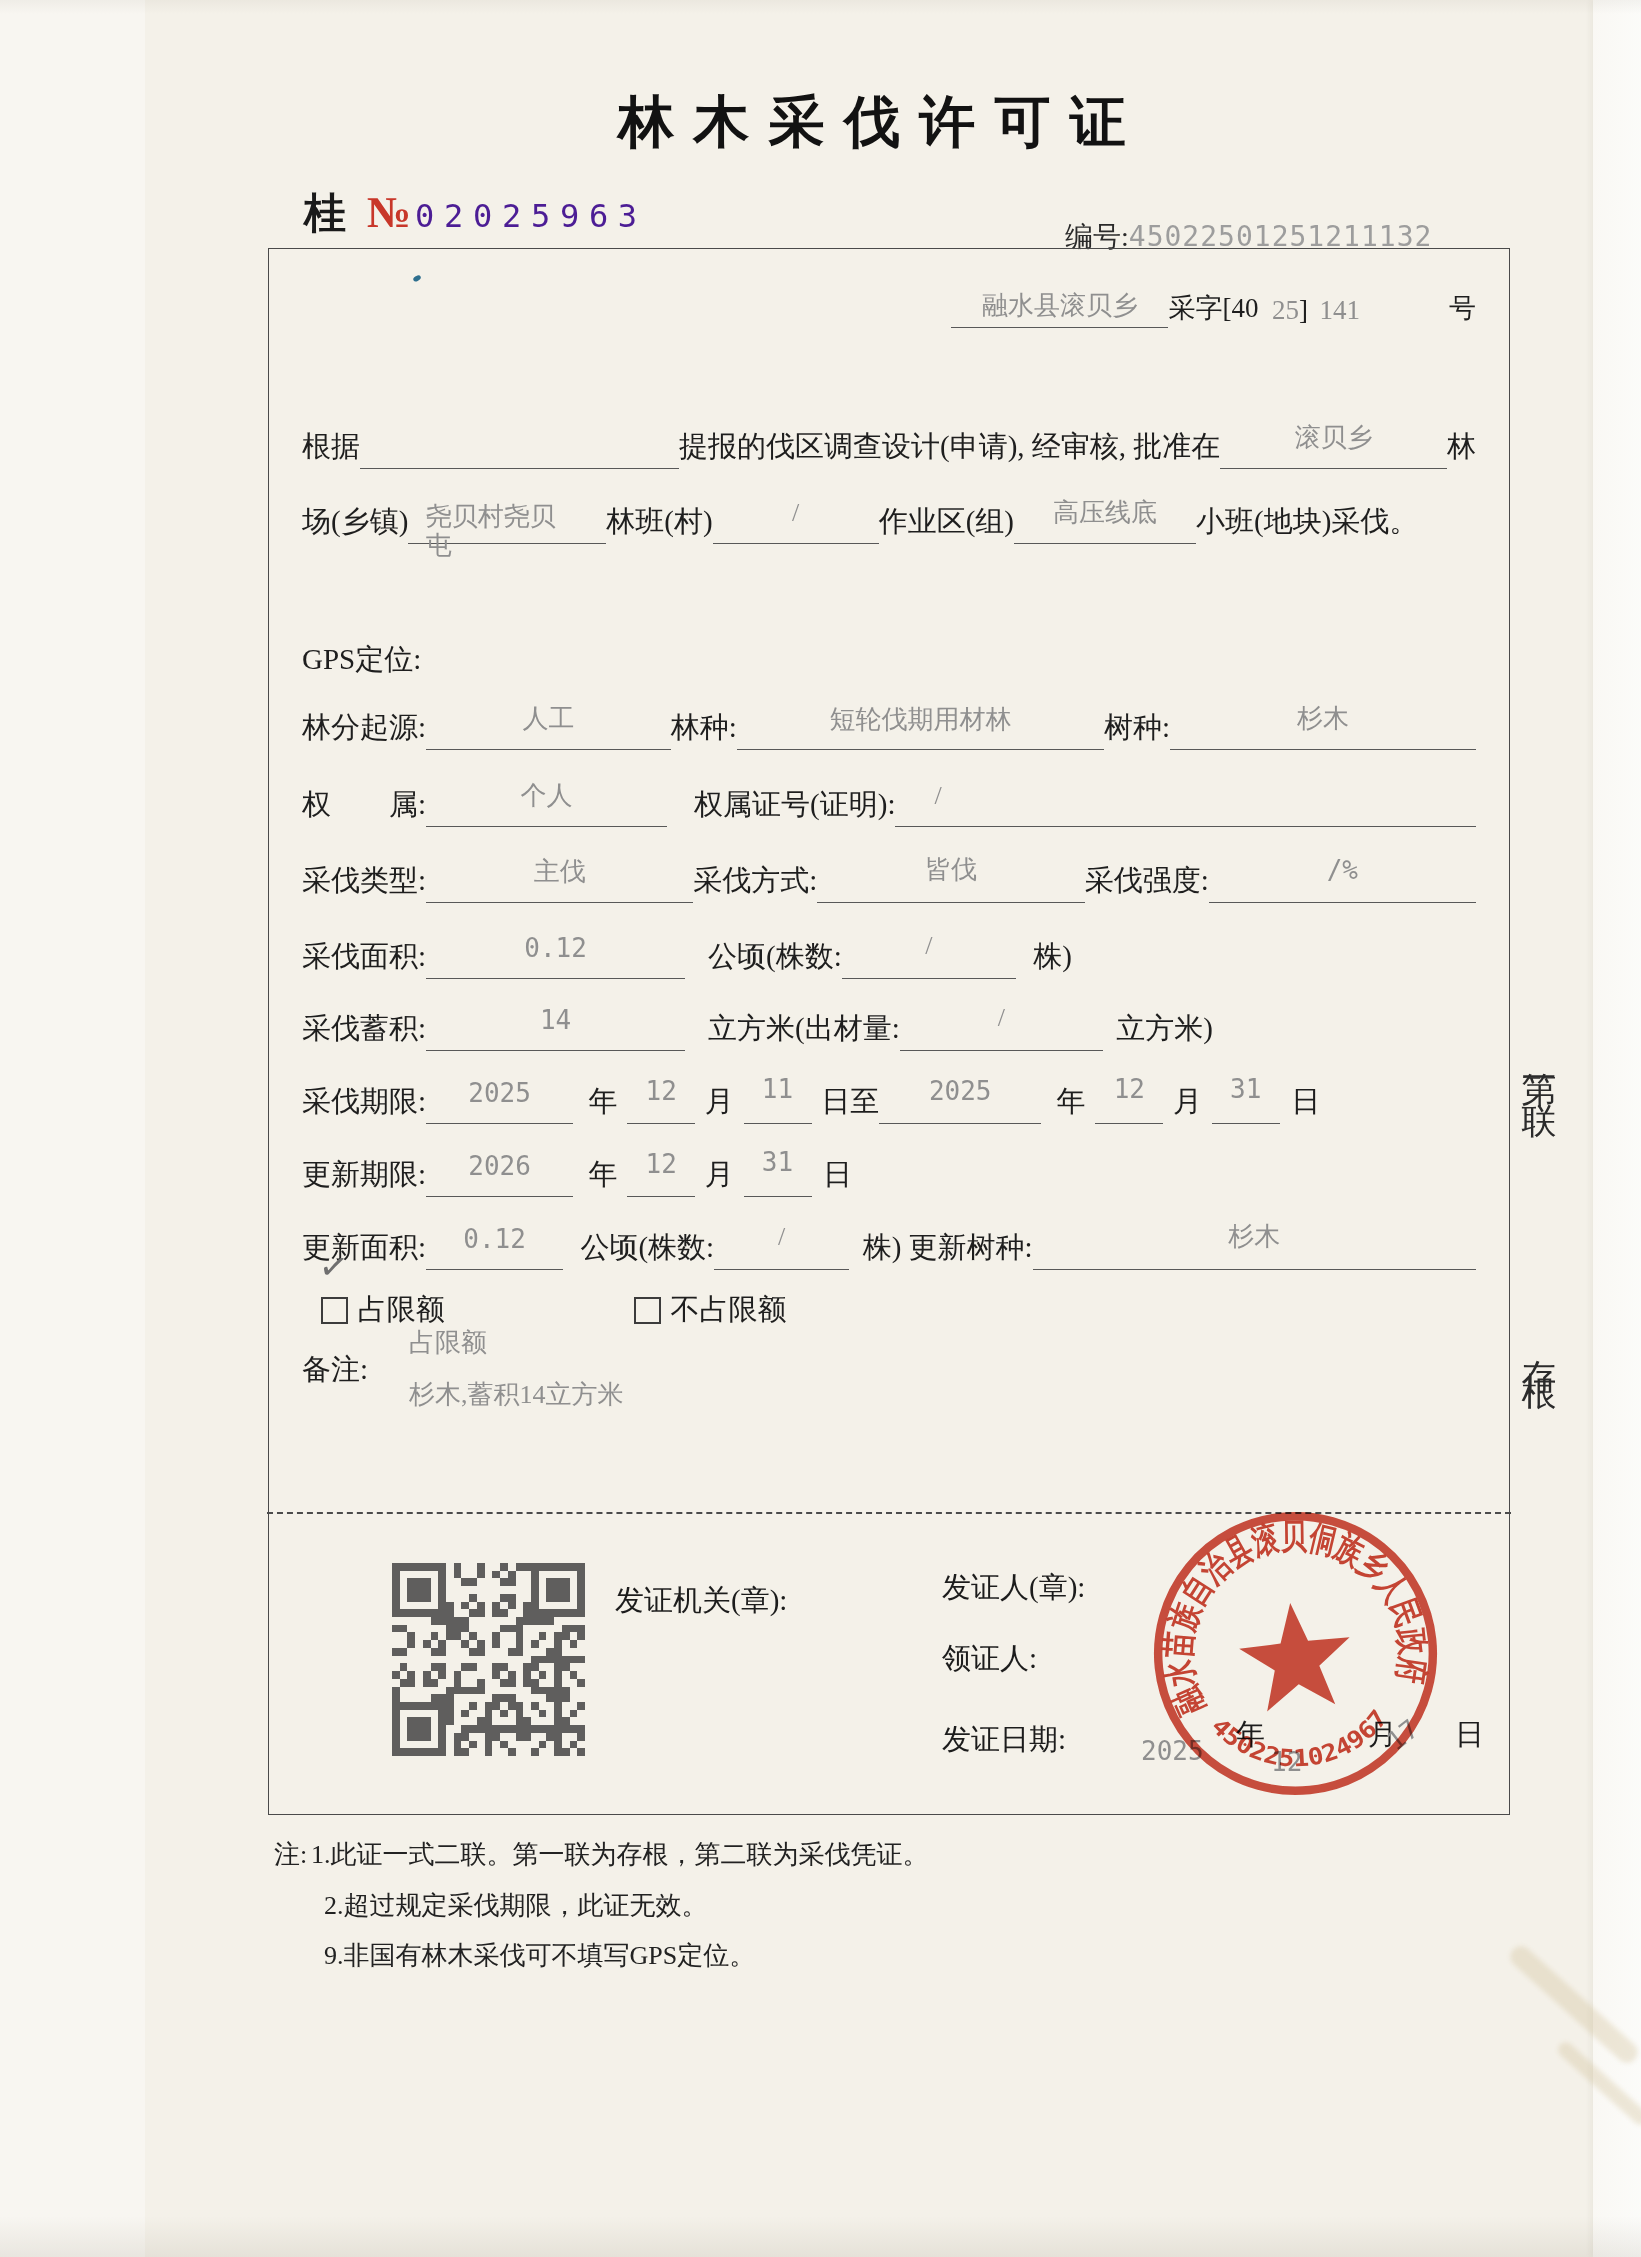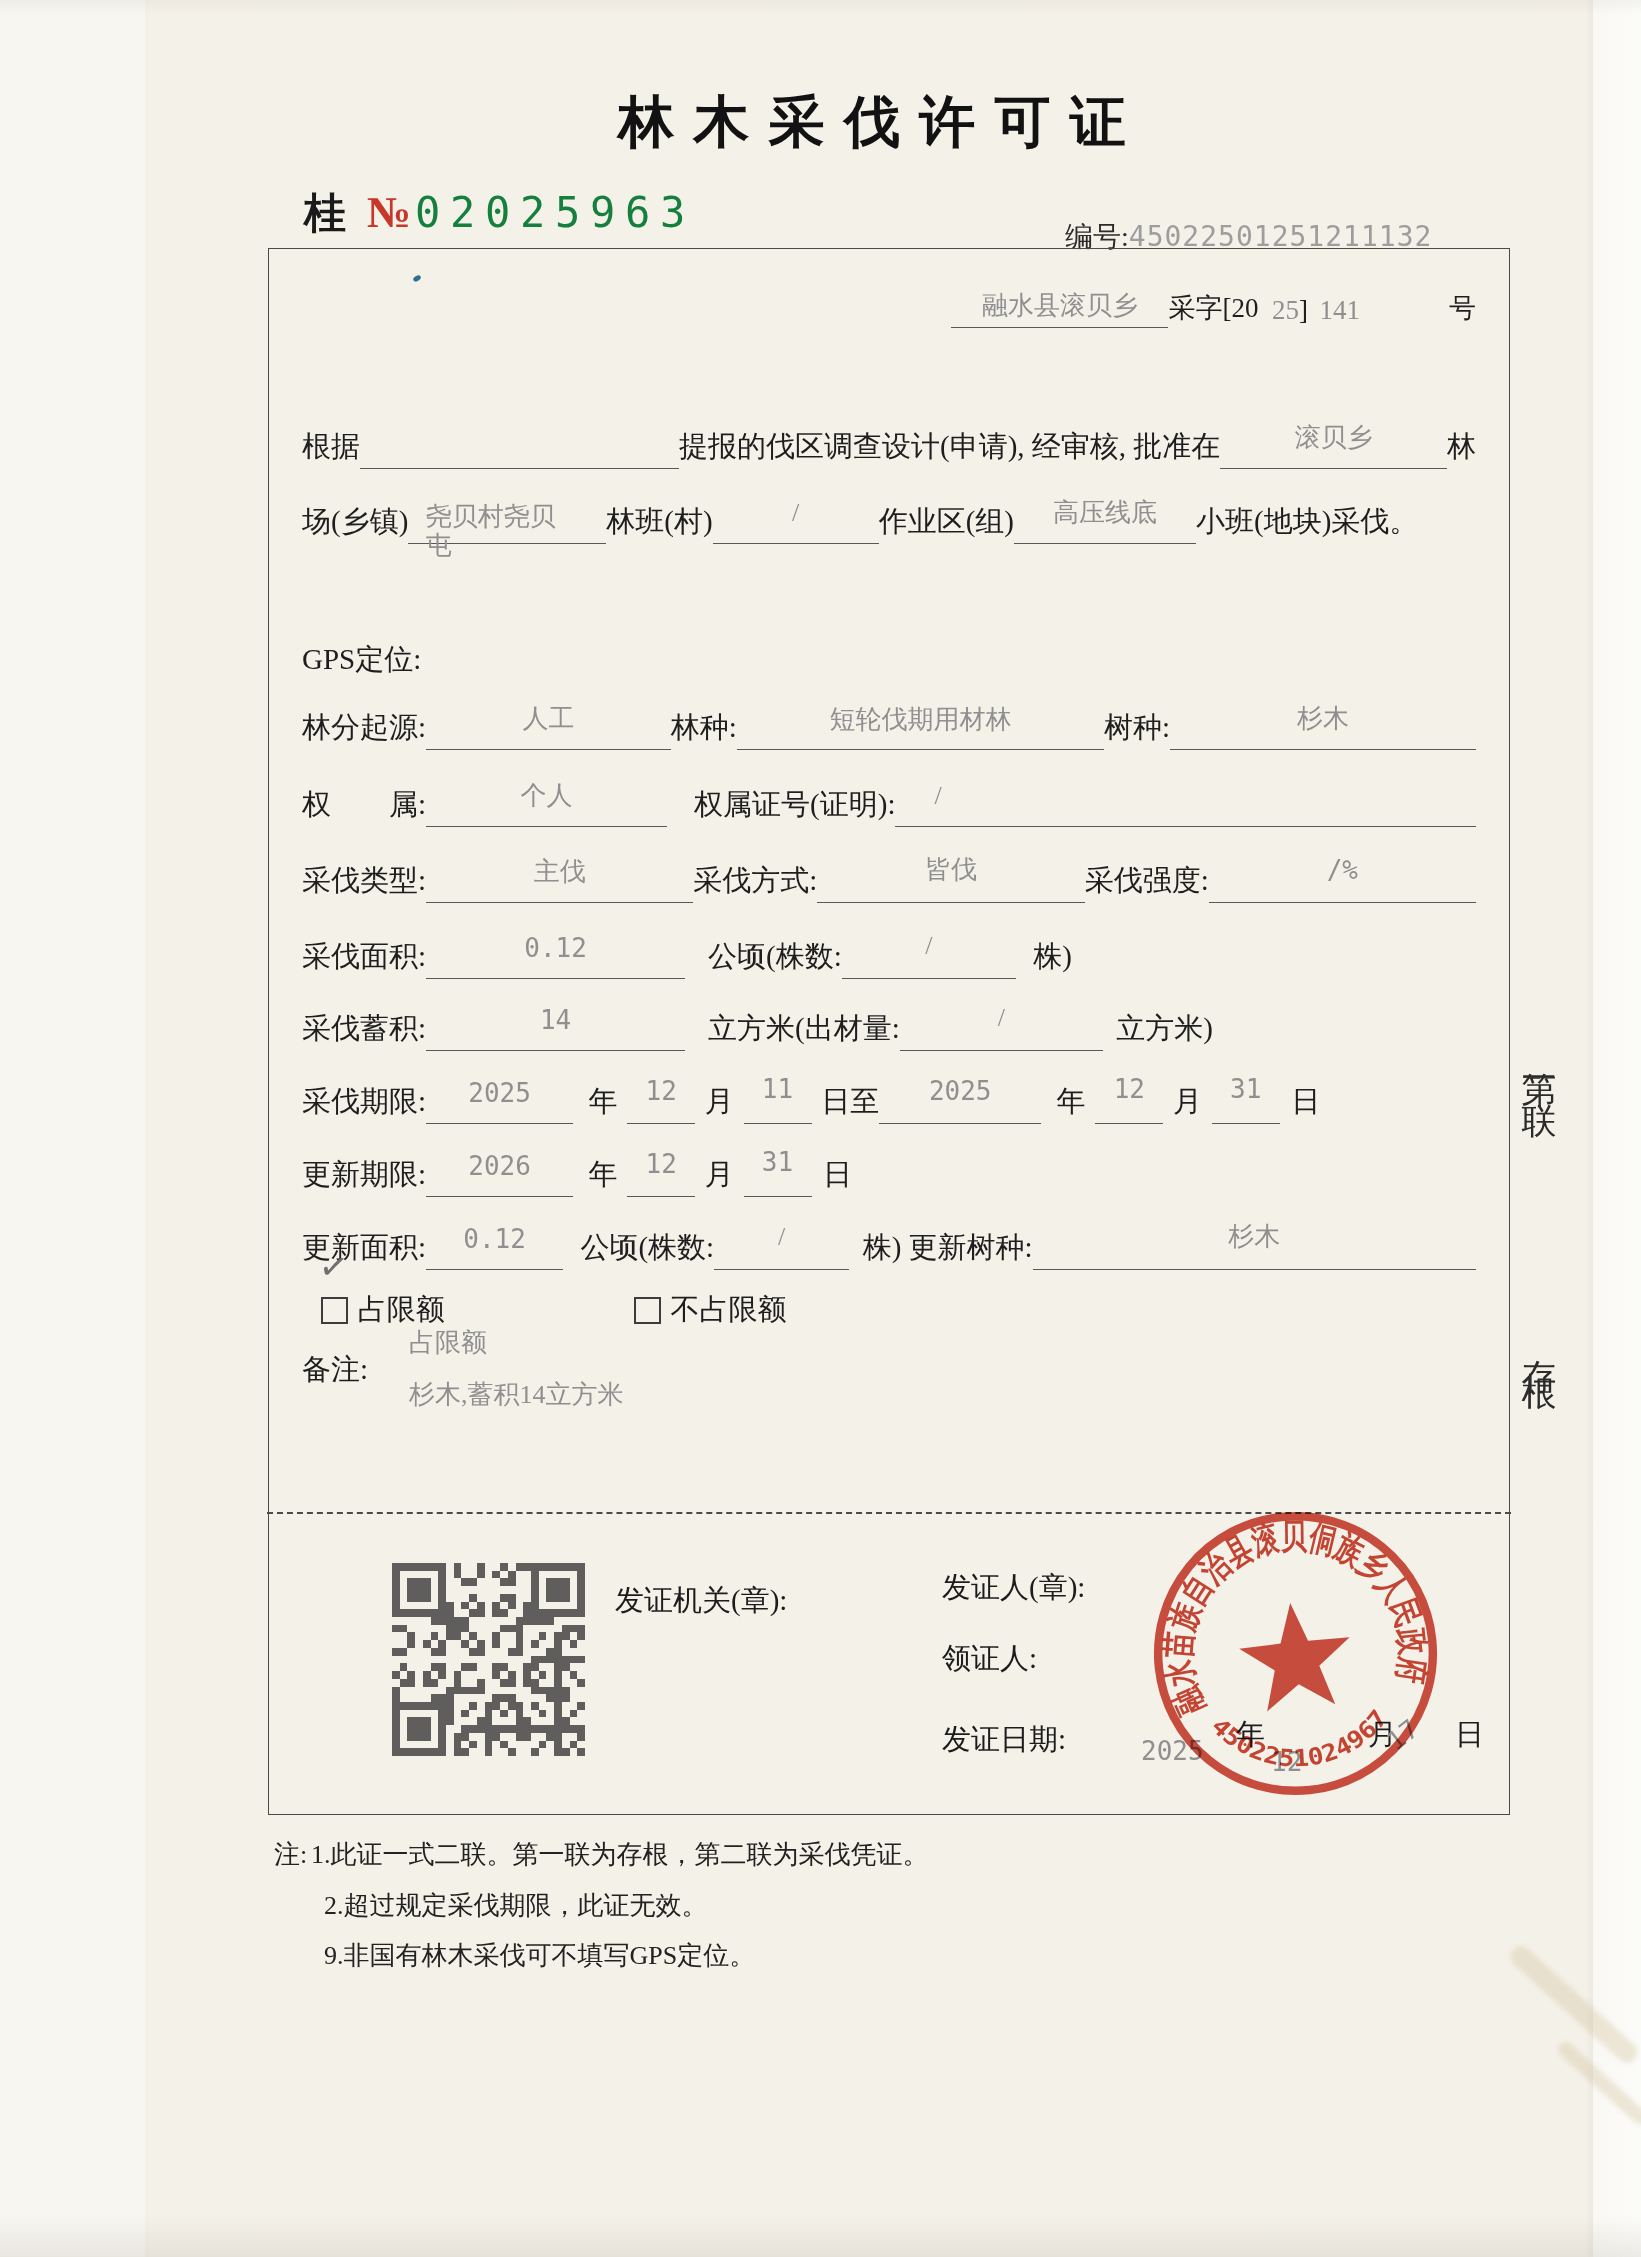--- a/index.html
+++ b/index.html
@@ -15,21 +15,21 @@
   .edge-bottom{position:absolute;left:0;right:0;bottom:0;height:41px;background:linear-gradient(to bottom, rgba(0,0,0,0), rgba(100,90,70,.10));}
   .edge-top{position:absolute;left:0;right:0;top:0;height:13.5px;background:linear-gradient(to bottom, rgba(100,90,70,.06), rgba(0,0,0,0));}
   .stain{position:absolute;background:#cfbd93;opacity:.32;border-radius:11.6px;filter:blur(2.9px);}
   .speck-blue{position:absolute;left:413px;top:276px;width:7.7px;height:4.8px;background:#2e6f8e;border-radius:50%;transform:rotate(-30deg);}
 
   .title{position:absolute;left:618px;top:85px;font-size:56px;font-weight:700;letter-spacing:19.3px;color:#121212;}
 
   .serial-region{position:absolute;left:304px;top:185px;height:58px;}
   .serial-prefix{font-size:42px;font-weight:700;color:#1a1a1a;}
   .serial-no{font-size:44px;font-weight:700;color:#c8372a;margin-left:21px;}
-  .serial-digits{font-family:"DejaVu Sans Mono", monospace;font-size:42px;color:#15803d;letter-spacing:9.7px;margin-left:3.9px;}
+  .serial-digits{font-family:"DejaVu Sans Mono", monospace;font-size:32px;color:#4c1d95;letter-spacing:9.7px;margin-left:3.9px;}
   .code-region{position:absolute;left:1065px;top:218px;}
   .code-label{font-size:28px;color:#2a2a2a;}
   .code-value{font-family:"DejaVu Sans Mono", monospace;font-size:28px;color:#9d9d9d;letter-spacing:1px;}
 
   .main-box{position:absolute;left:268px;top:248px;width:1240px;height:1565px;border:1.9px solid #4a4a4a;}
 
   .row{position:absolute;left:33px;right:33px;height:56px;display:flex;align-items:flex-end;font-size:29px;white-space:nowrap;}
   .lab{flex:0 0 auto;padding-bottom:1.9px;color:#1e1e1e;}
   .bl{border-bottom:1.9px solid #585858;position:relative;height:44px;flex:0 0 auto;}
   .bl.grow{flex:1 1 auto;}
@@ -90,21 +90,21 @@
 <div class="code-region">
   <span class="code-label">编号:</span><span class="code-value">45022501251211132</span>
 </div>
 
 <div class="main-box">
 
   <div class="row docno-row" style="top:23px;">
     <span class="bl" style="width:217px;">
         <i class="val" style="font-style:normal;bottom:3.9px;">融水县滚贝乡</i>
       </span>
-    <span class="lab">采字[20</span>
+    <span class="lab">采字[40</span>
     <span class="lab docno-gray" style="margin-left:13.5px;">25</span>
     <span class="lab">]</span>
     <span class="lab docno-gray" style="margin-left:11.6px;">141</span>
     <span class="lab" style="margin-left:89px;">号</span>
   </div>
 
 
   <div class="row" style="top:164px;">
     <span class="lab">根据</span>
     <span class="bl" style="width:319px;"></span>

